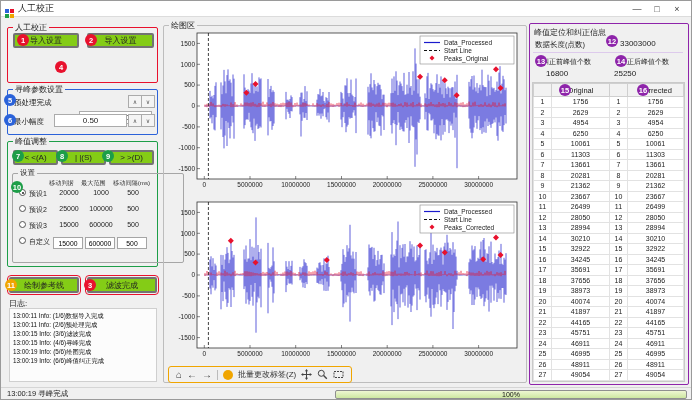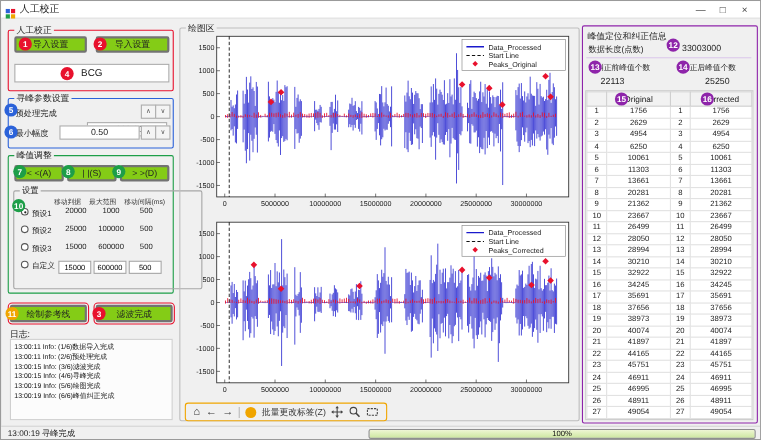--- a/index.html
+++ b/index.html
@@ -53,21 +53,20 @@
     <span class="winbtn">—</span>
     <span class="winbtn">□</span>
     <span class="winbtn">×</span>
   </span>
 </div>
 
 <div class="group" style="left:6px;top:26px;width:151px;height:56px;border-color:#e8112d">
   <span class="gtitle">人工校正</span>
   <div class="btn" style="left:5px;top:5px;width:66px;height:15px">导入设置</div>
   <div class="btn" style="left:79px;top:5px;width:67px;height:15px">导入设置</div>
-  <div class="field" style="left:5px;top:30px;width:141px;height:17px;line-height:15px;font-size:9px">BCG</div>
 </div>
 
 <div class="group" style="left:6px;top:88px;width:151px;height:46px;border-color:#2b62d9">
   <span class="gtitle">寻峰参数设置</span>
   <span class="lbl" style="left:6px;top:8px">预处理完成</span>
   <input class="field" style="left: 46px; top: 21px; width: 73px; height: 13px; margin-left: 25px;" readonly="" value="1000.00">
   <span class="spin" style="left:121px;top:5px">
     <span class="spinbtn">∧</span>
     <span class="spinbtn">∨</span>
   </span>
@@ -263,22 +262,22 @@
   </div>
 </div>
 
 <div class="group" style="left:528px;top:22px;width:160px;height:362px;border-color:#8e24aa">
   <div class="lbl" style="left:4px;top:3px;font-size:8px">峰值定位和纠正信息</div>
   <div class="lbl" style="left:5px;top:16px;font-size:7.5px">数据长度(点数)</div>
   <div class="lbl" style="left:90px;top:15px;font-size:8px">33003000</div>
   <div style="position:absolute;left:3px;top:28px;width:150px;border-top:1px solid #ddcaec"></div>
   <div class="lbl" style="left:12px;top:33px;font-size:7px">纠正前峰值个数</div>
   <div class="lbl" style="left:90px;top:33px;font-size:7px">纠正后峰值个数</div>
-  <div class="lbl" style="left:16px;top:45px;font-size:8px">22113</div>
-  <div class="lbl" style="left:111px;top:45px;font-size:8px">25250</div>
+  <div class="lbl" style="left:16px;top:45px;font-size:8px">16800</div>
+  <div class="lbl" style="left:84px;top:45px;font-size:8px">25250</div>
   <div style="position:absolute;left:2px;top:58px;width:153px;height:300px;overflow:hidden;background:#fff;border:1px solid #c9c9c9">
     <table class="ptable">
       <thead>
         <tr>
           <th style="width:18px"></th>
           <th style="width:58px">Original</th>
           <th style="width:18px"></th>
           <th>Corrected</th>
         </tr>
       </thead>

